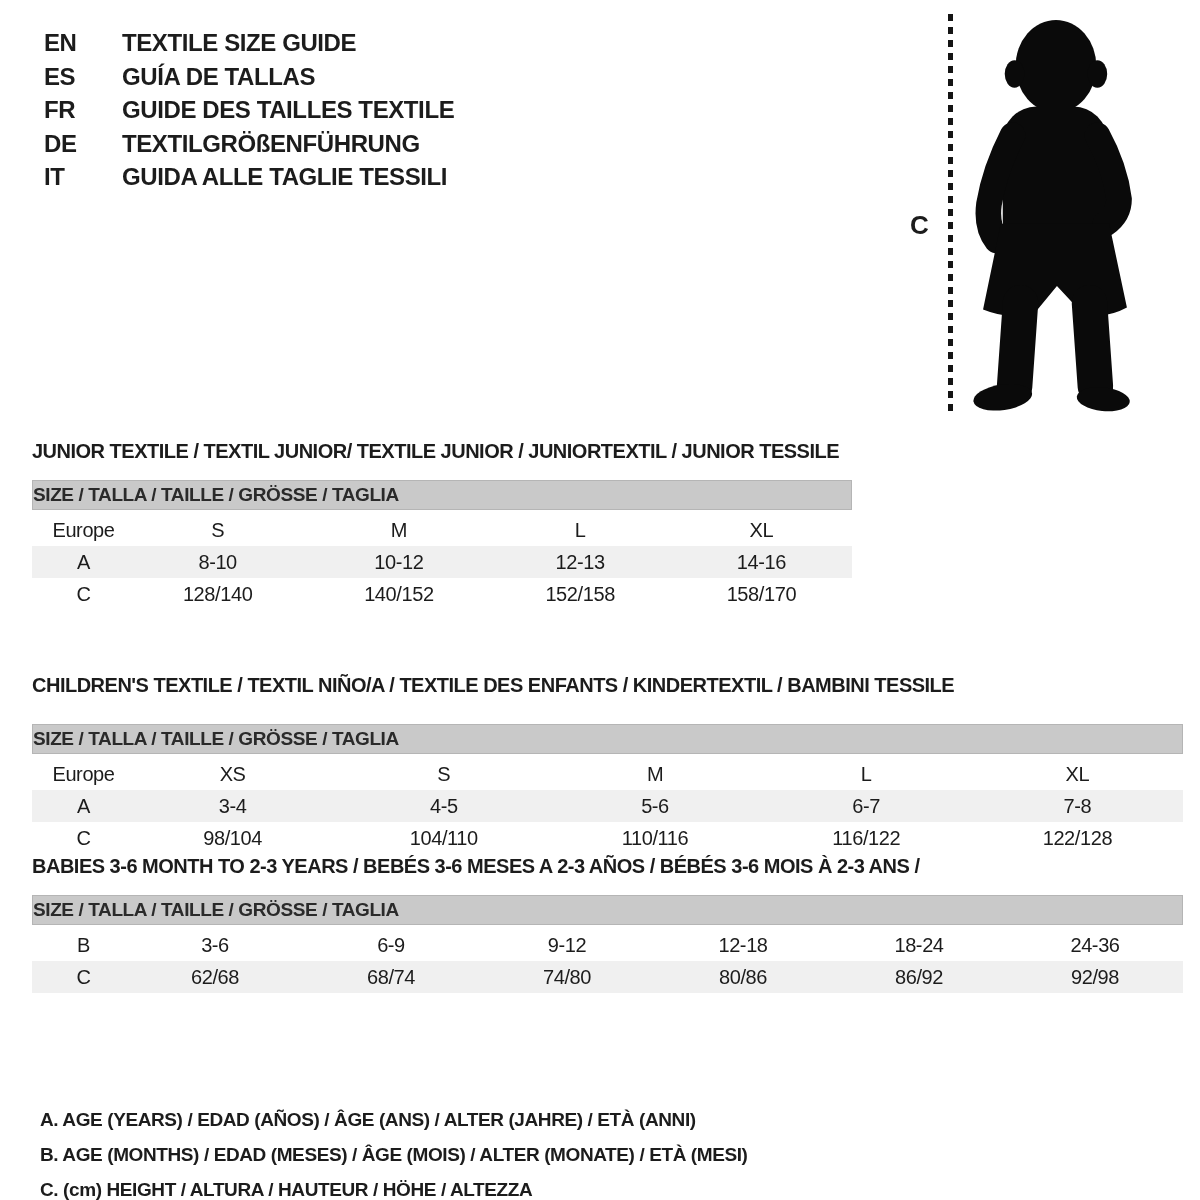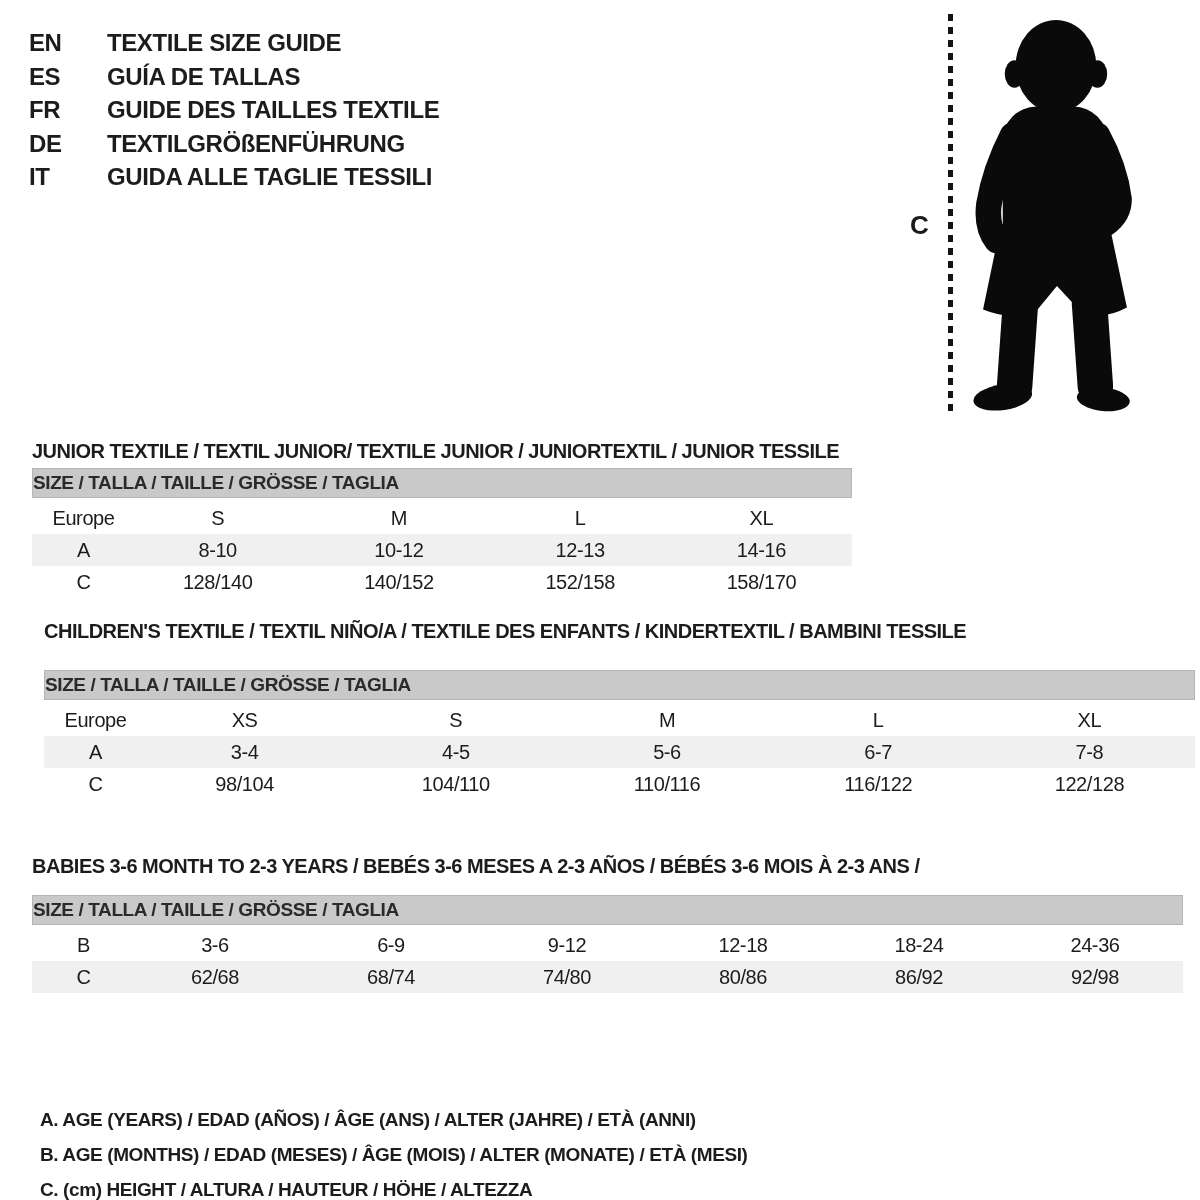--- a/index.html
+++ b/index.html
@@ -1,37 +1,37 @@
 <!DOCTYPE html>
 <html><head>
 <meta charset="utf-8">
 <style>
   html,body{margin:0;padding:0;background:#fff;}
   .canvas{
     position:relative;width:1200px;height:1200px;background:#ffffff;
     font-family:"Liberation Sans",sans-serif;color:#1c1c1c;overflow:hidden;
   }
   
-  .lang-block{position:absolute;left:29px;top:26px;}
+  .lang-block{position:absolute;left:44px;top:26px;}
   .lang-row{display:flex;font-size:24px;font-weight:700;line-height:33.5px;letter-spacing:-0.4px;}
   .lang-code{width:78px;flex:0 0 78px;}
   
   .height-line{
     position:absolute;left:948px;top:14px;width:5px;height:402px;
     background:repeating-linear-gradient(to bottom,#141414 0 7px,transparent 7px 13px);
   }
   .height-label{position:absolute;left:910px;top:210px;font-size:26px;font-weight:700;}
   .toddler{position:absolute;left:955px;top:12px;width:198px;height:404px;}
   
   .section{position:absolute;left:32px;}
   .sec-0{top:435px;width:820px;}
-  .sec-1{top:615px;width:1151px;margin-left:12px;}
+  .sec-1{top:669px;width:1151px;}
   .sec-2{top:850px;width:1151px;}
   .sec-heading{font-size:20px;font-weight:700;line-height:33px;letter-spacing:-0.5px;white-space:nowrap;}
-  .sec-0 .heading-wrap{}
+  .sec-0 .heading-wrap{margin-bottom:12px;}
   .sec-1 .heading-wrap{margin-bottom:22px;}
   .sec-2 .heading-wrap{margin-bottom:12px;}
   .size-bar{
     height:30px;box-sizing:border-box;display:flex;align-items:center;
     background:#c9c9c9;border:1px solid #b5b5b5;
     font-size:19px;font-weight:700;color:#2a2a2a;letter-spacing:-0.4px;
   }
   .rows{margin-top:4px;}
   .row{display:flex;align-items:center;height:32px;font-size:20px;letter-spacing:-0.4px;}
   .row.shaded{background:#f0f0f0;}

